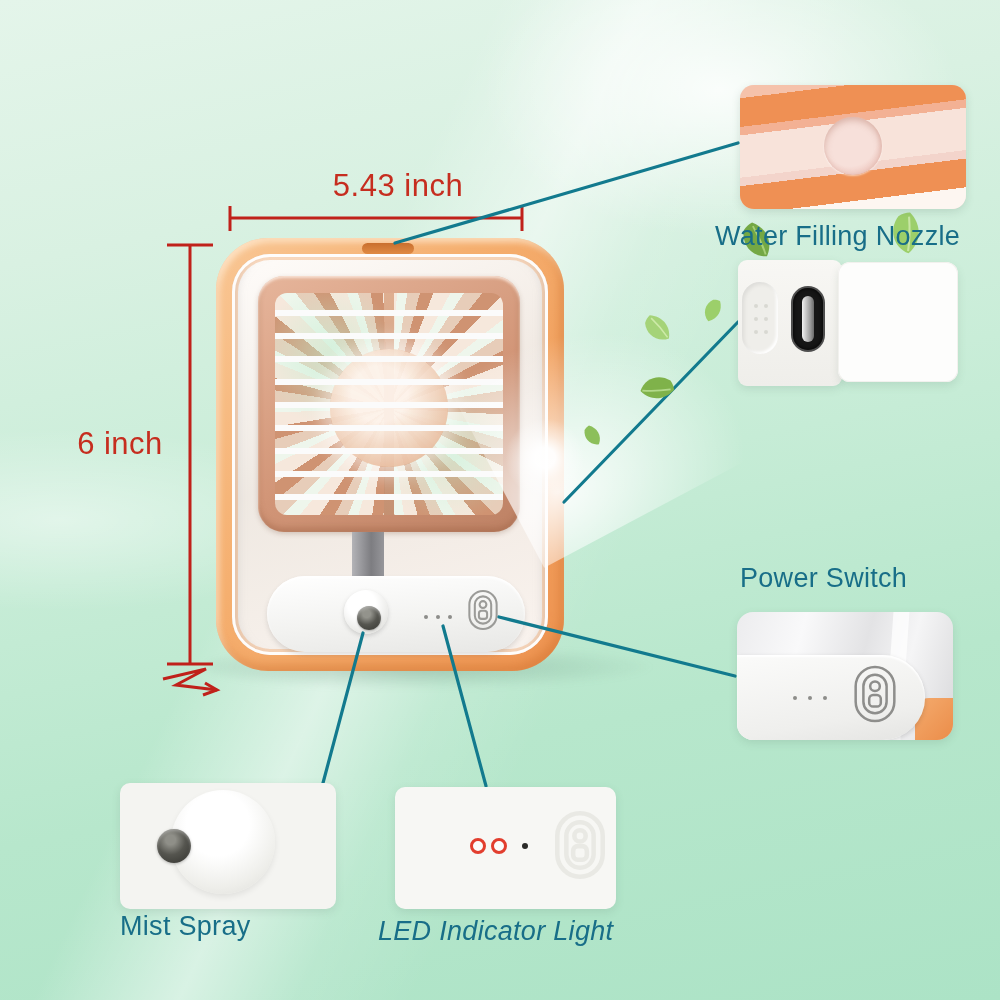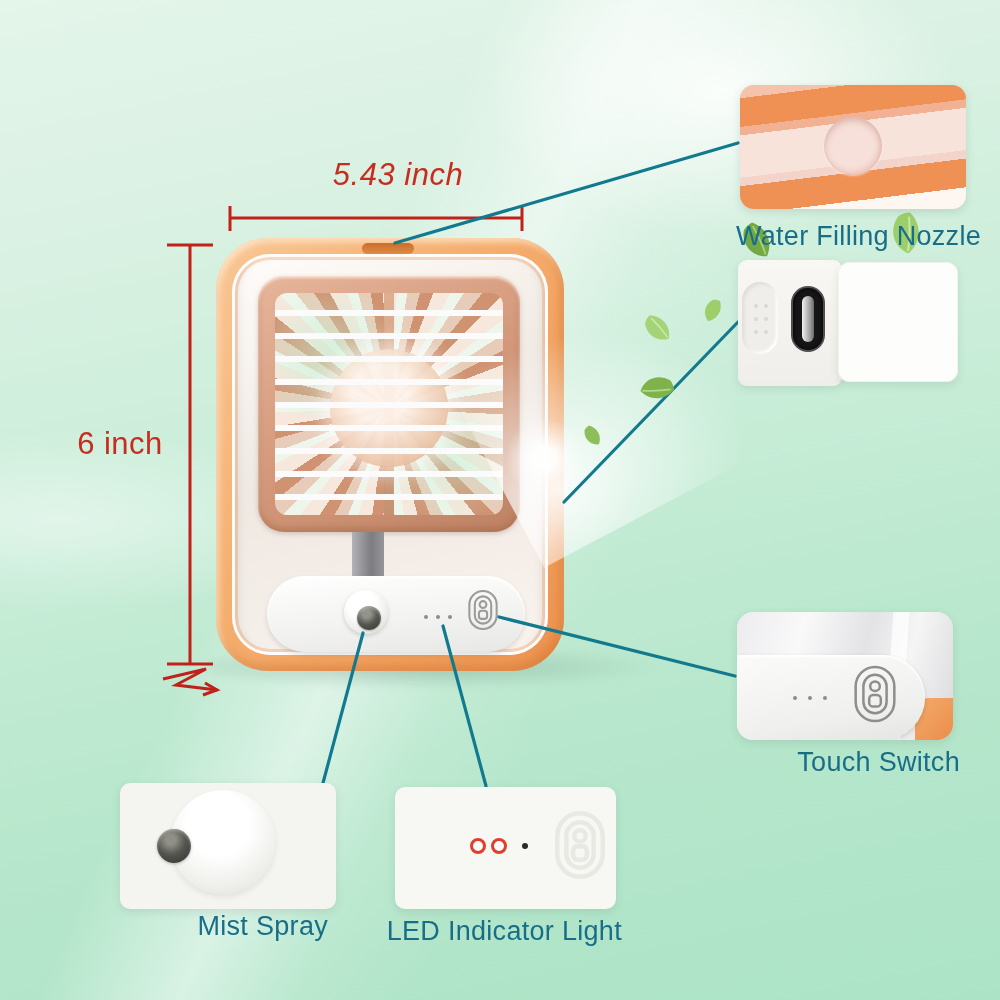--- a/index.html
+++ b/index.html
@@ -100,21 +100,21 @@
   
   .leaf{position:absolute;z-index:5;pointer-events:none;}
 
   
   .dim{
     position:absolute;z-index:7;color:#c62d1f;text-align:center;
     font-size:30px;letter-spacing:.5px;
   }
   
   .lbl{
-    position:absolute;z-index:7;color:#186e88;text-align:right;
+    position:absolute;z-index:7;color:#186e88;text-align:left;
     font-size:27px;letter-spacing:.3px;
   }
 
   
   .card{position:absolute;z-index:6;}
   .nozzle-card{
     left:740px;top:85px;width:226px;height:124px;border-radius:14px;overflow:hidden;
     box-shadow:0 3px 8px rgba(80,110,95,.18);background:#f6ded4;
   }
   .nozzle-stripes{
@@ -273,21 +273,21 @@
     <path d="M20 2 C33 10 38 26 28 40 C12 38 4 22 10 8 C13 5 16 3 20 2 Z" fill="#7fb24a"></path>
     <path d="M20 6 C24 18 26 28 27 38" stroke="#b2d98a" stroke-width="2" fill="none"></path>
   </svg>
   <svg class="leaf" style="left:581px;top:423px;width:22px;height:26px;transform:rotate(-16deg);" viewBox="0 0 40 44">
     <path d="M20 2 C33 10 38 26 28 40 C12 38 4 22 10 8 C13 5 16 3 20 2 Z" fill="#8cbf5a"></path>
   </svg>
   <svg class="leaf" style="left:700px;top:296px;width:24px;height:28px;transform:rotate(42deg);" viewBox="0 0 40 44">
     <path d="M20 2 C33 10 38 26 28 40 C12 38 4 22 10 8 C13 5 16 3 20 2 Z" fill="#9ccf6a"></path>
   </svg>
 
-  <div class="dim" style="left:298px;top:157px;width:200px;font-size:31px;font-style:italic;">5.43 inch</div>
+  <div class="dim" style="left:298px;top:168px;width:200px;font-size:31px;">5.43 inch</div>
   <div class="dim" style="left:60px;top:426px;width:120px;font-size:31px;">6 inch</div>
 
   <div class="card nozzle-card">
     <div class="nozzle-stripes"></div>
     <div class="nozzle-hole"></div>
   </div>
 
   <div class="card usb-card">
     <div class="usb-oval">
       <div class="usb-oval-dots"></div>
@@ -329,17 +329,17 @@
       <svg viewBox="0 0 44 60" fill="none" stroke="currentColor" stroke-width="4">
         <rect x="2" y="2" width="40" height="56" rx="20"></rect>
         <rect x="10" y="10" width="24" height="40" rx="12"></rect>
         <circle cx="22" cy="22" r="5"></circle>
         <rect x="16" y="31" width="12" height="12" rx="4"></rect>
       </svg>
     </div>
   </div>
 
   <div class="lbl" style="left:715px;top:221px;width:266px;">Water Filling Nozzle</div>
-  <div class="lbl" style="left:740px;top:747px;width:220px;">Touch Switch</div>
-  <div class="lbl" style="left:112px;top:911px;width:216px;">Mist Spray</div>
-  <div class="lbl" style="left:357px;top:916px;width:265px;">LED Indicator Light</div>
+  <div class="lbl" style="left:740px;top:563px;width:220px;">Power Switch</div>
+  <div class="lbl" style="left:120px;top:911px;width:216px;">Mist Spray</div>
+  <div class="lbl" style="left:378px;top:916px;width:265px;font-style:italic;">LED Indicator Light</div>
 
 </div>
 
 </body></html>

